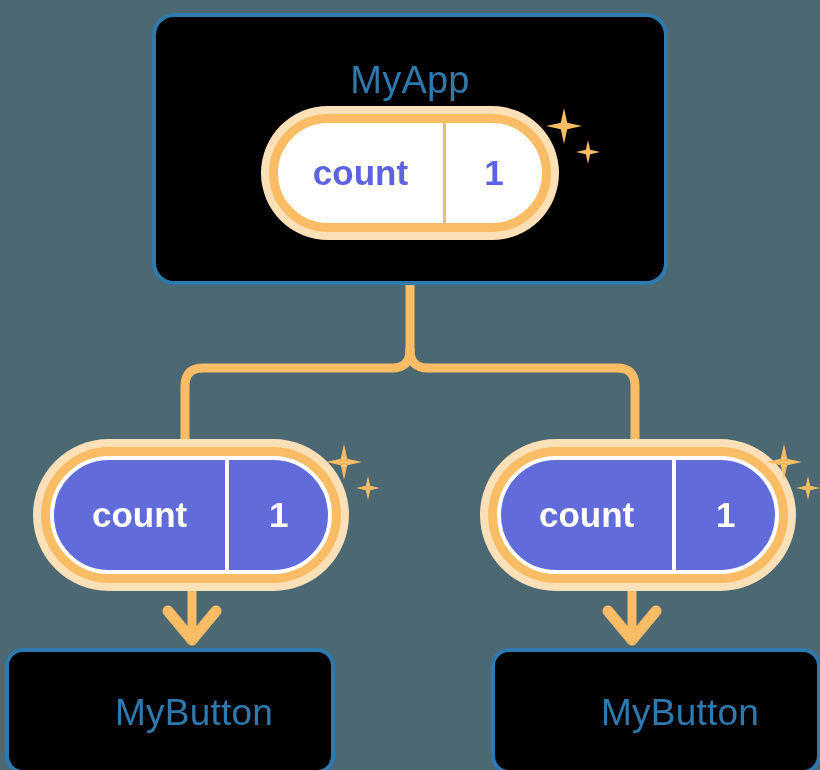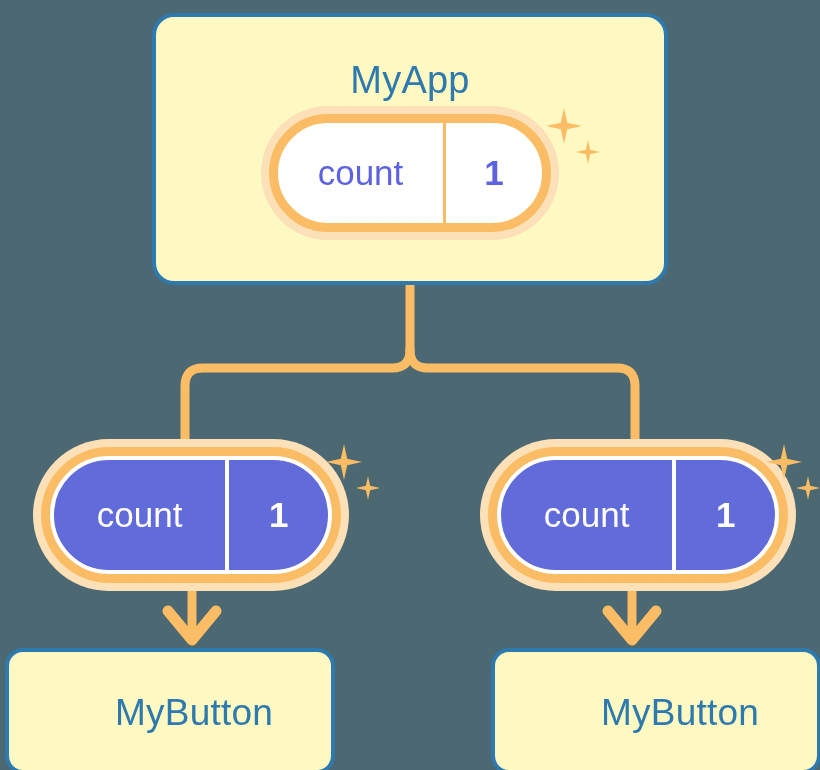--- a/index.html
+++ b/index.html
@@ -26,21 +26,21 @@
     left: 0;
     top: 0;
     width: 820px;
     height: 770px;
     pointer-events: none;
   }
 
   
   .card {
     position: absolute;
-    background: #fef9c3;
+    background: #000000;
     border: 4px solid #2e79ad;
     border-radius: 18px;
     box-sizing: border-box;
   }
   #app-card {
     left: 152px;
     top: 13px;
     width: 516px;
     height: 272px;
     border-radius: 22px;
@@ -118,21 +118,21 @@
   .pill-child .pill-val {
     border-left: 4px solid #ffffff;
   }
 
   .pill-key {
     flex: 0 0 62.5%;
     display: flex;
     align-items: center;
     justify-content: center;
     font-size: 35px;
-    font-weight: 400;
+    font-weight: 700;
     border-radius: 999px 0 0 999px;
   }
   .pill-val {
     flex: 1 1 auto;
     display: flex;
     align-items: center;
     justify-content: center;
     font-size: 35px;
     font-weight: 700;
     border-radius: 0 999px 999px 0;

